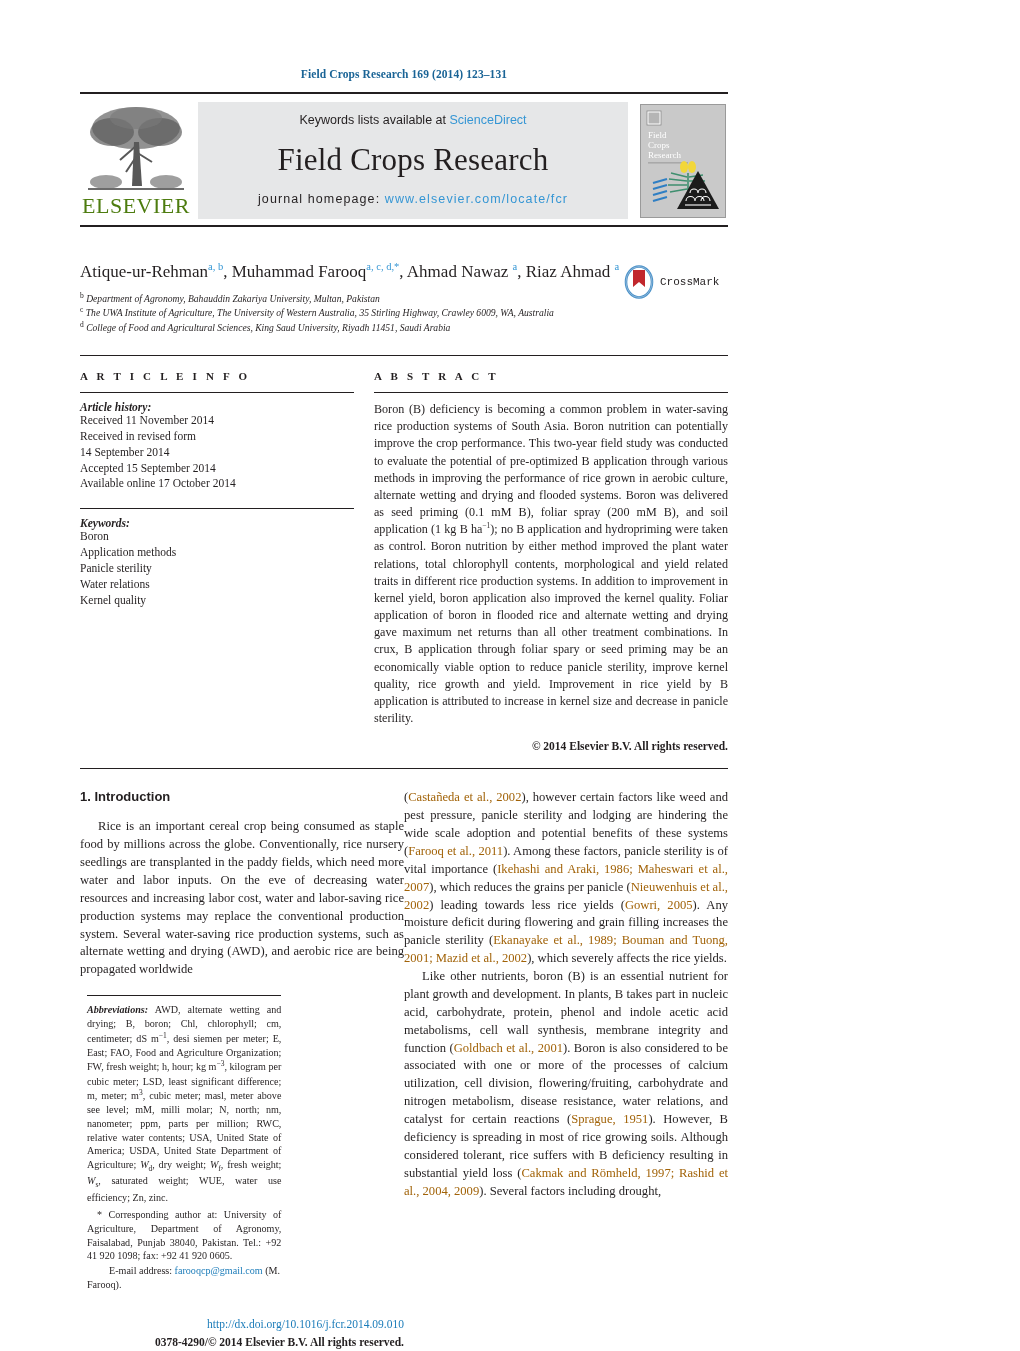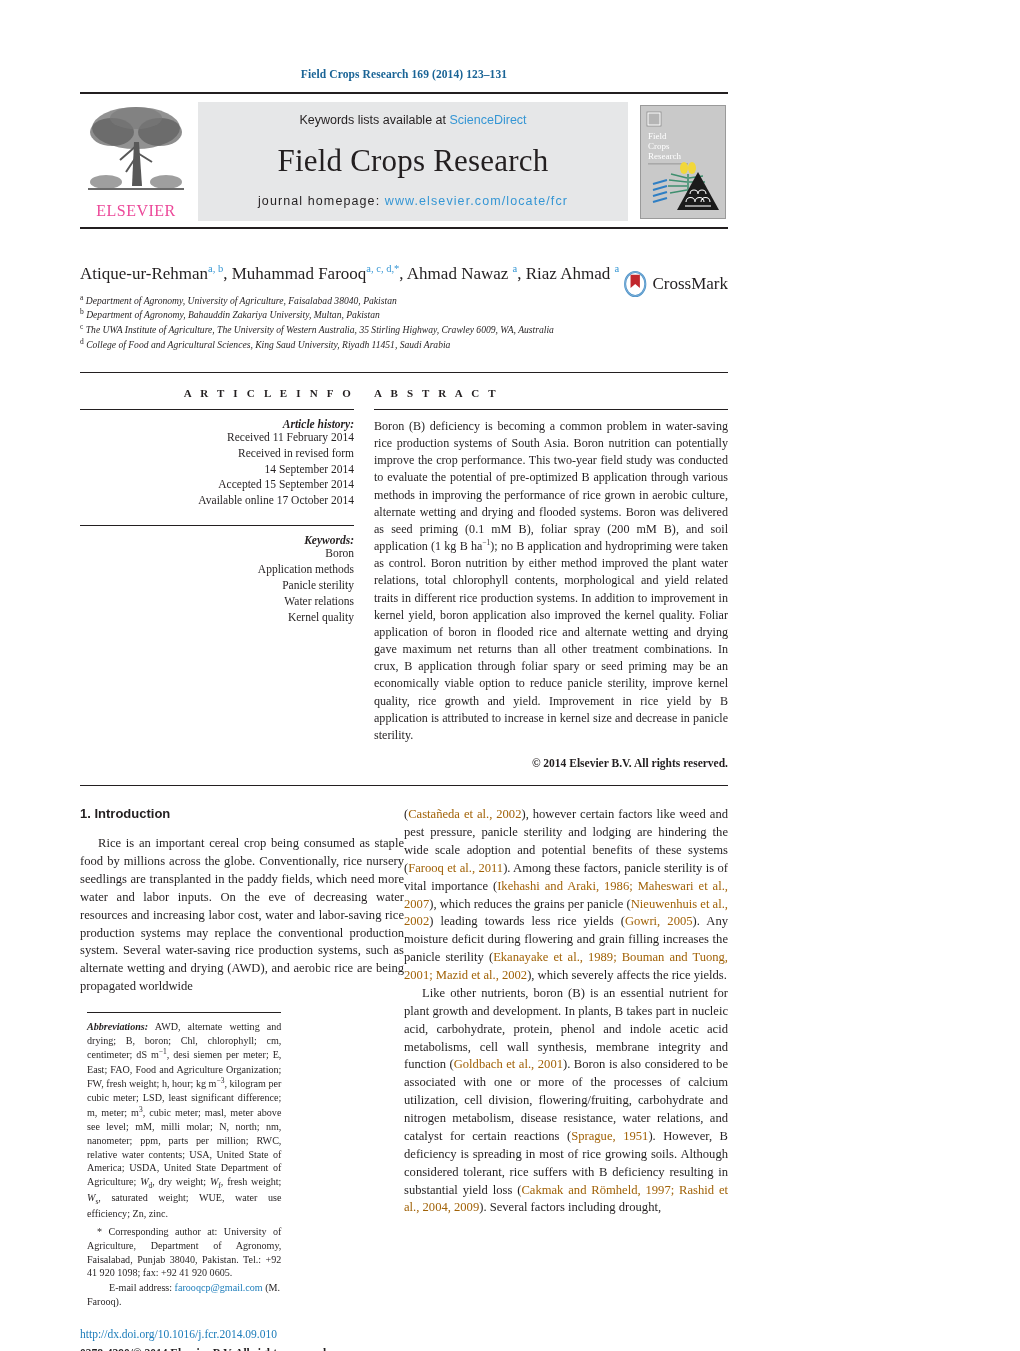--- a/index.html
+++ b/index.html
@@ -52,25 +52,25 @@
     align-items: center;
     padding-bottom: 2px;
   }
   .elsevier-tree {
     width: 100px;
     height: 92px;
     display: block;
   }
   .elsevier-word {
     font-family: "Liberation Serif", serif;
-    font-size: 16px;
+    font-size: 22px;
     letter-spacing: .5px;
-    color: #ec4899;
+    color: #4d7c0f;
     line-height: 1;
-    margin-top: 9px;
+    margin-top: 1px;
   }
   .journal-band {
     flex: 1 1 auto;
     background: #e6e7e8;
     display: flex;
     flex-direction: column;
     justify-content: space-between;
     align-items: center;
     padding: 11px 0 13px 0;
     margin: 0 10px 0 6px;
@@ -156,41 +156,40 @@
     position: absolute;
     right: 0;
     top: 4px;
     width: 106px;
     display: flex;
     align-items: center;
     gap: 4px;
   }
   .crossmark svg { display:block; }
   .crossmark-label {
-    font-family: Liberation Serif, serif;
-    font-size: 17px;
+    font-family: Liberation Mono, monospace;
+    font-size: 11px;
     color: #231f20;
   }
 
   
   .rule-top {
     margin: 20px 80px 0 80px;
     border-top: 1px solid #231f20;
   }
   .info-abstract {
     margin: 0 80px 0 80px;
     display: flex;
     gap: 0;
     padding-top: 14px;
   }
   .col-info {
     flex: 0 0 274px;
     width: 274px;
     padding-right: 18px;
-    text-align: right;
   }
   .col-abstract {
     flex: 1 1 auto;
     padding-left: 2px;
   }
   .section-label {
     font-family: "Liberation Serif", serif;
     font-size: 11px;
     font-weight: bold;
     letter-spacing: 3.2px;
@@ -300,21 +299,22 @@
     font-size: 10.1px;
     line-height: 1.36;
     margin-top: 1px;
     text-indent: 22px;
     color: #231f20;
   }
   .fn-email .lbl { }
   .fn-email .mail { color: #1a7bb9; }
 
   .doi-block {
-    margin-top: 18px;
+    margin-top: 24px;
+    text-align: right;
   }
   .doi-link {
     font-family: "Liberation Serif", serif;
     font-size: 11.5px;
     color: #1a7bb9;
     display: block;
     line-height: 1.4;
   }
   .issn-line {
     font-family: "Liberation Serif", serif;
@@ -400,36 +400,35 @@
         <path d="M11 5 C11 5 23 5 23 5 L23 22 L17 17 L11 22 Z" fill="#c1272d"></path>
         <ellipse cx="17" cy="17" rx="13" ry="15.5" fill="none" stroke="#8ab4d8" stroke-width="1"></ellipse>
       </svg>
       <span class="crossmark-label">CrossMark</span>
     </div>
 
 
     <div class="authors">Atique-ur-Rehman<sup>a, b</sup>, Muhammad Farooq<sup>a, c, d,</sup><sup>*</sup>, Ahmad Nawaz <sup>a</sup>, Riaz Ahmad <sup>a</sup></div>
 
     <div class="affiliations">
-      <div class="affil"><sup>a</sup> <span>Department of Agronomy, University of Agriculture, Faisalabad 38040, Pakistan</span></div>
       <div class="affil"><sup>b</sup> <span>Department of Agronomy, Bahauddin Zakariya University, Multan, Pakistan</span></div>
       <div class="affil"><sup>c</sup> <span>The UWA Institute of Agriculture, The University of Western Australia, 35 Stirling Highway, Crawley 6009, WA, Australia</span></div>
       <div class="affil"><sup>d</sup> <span>College of Food and Agricultural Sciences, King Saud University, Riyadh 11451, Saudi Arabia</span></div>
     </div>
   </div>
 
   <div class="rule-top"></div>
 
   <div class="info-abstract">
 
     <div class="col-info">
       <div class="section-label">A R T I C L E    I N F O</div>
       <div class="hr-thin"></div>
       <div class="hist-title">Article history:</div>
-      <div class="hist-line">Received 11 February 2014</div>
+      <div class="hist-line">Received 11 November 2014</div>
       <div class="hist-line">Received in revised form</div>
       <div class="hist-line">14 September 2014</div>
       <div class="hist-line">Accepted 15 September 2014</div>
       <div class="hist-line">Available online 17 October 2014</div>
       <div class="hr-thin" style="margin-top:16px;"></div>
       <div class="kw-block">
         <div class="kw-title">Keywords:</div>
         <div class="kw-line">Boron</div>
         <div class="kw-line">Application methods</div>
         <div class="kw-line">Panicle sterility</div>

